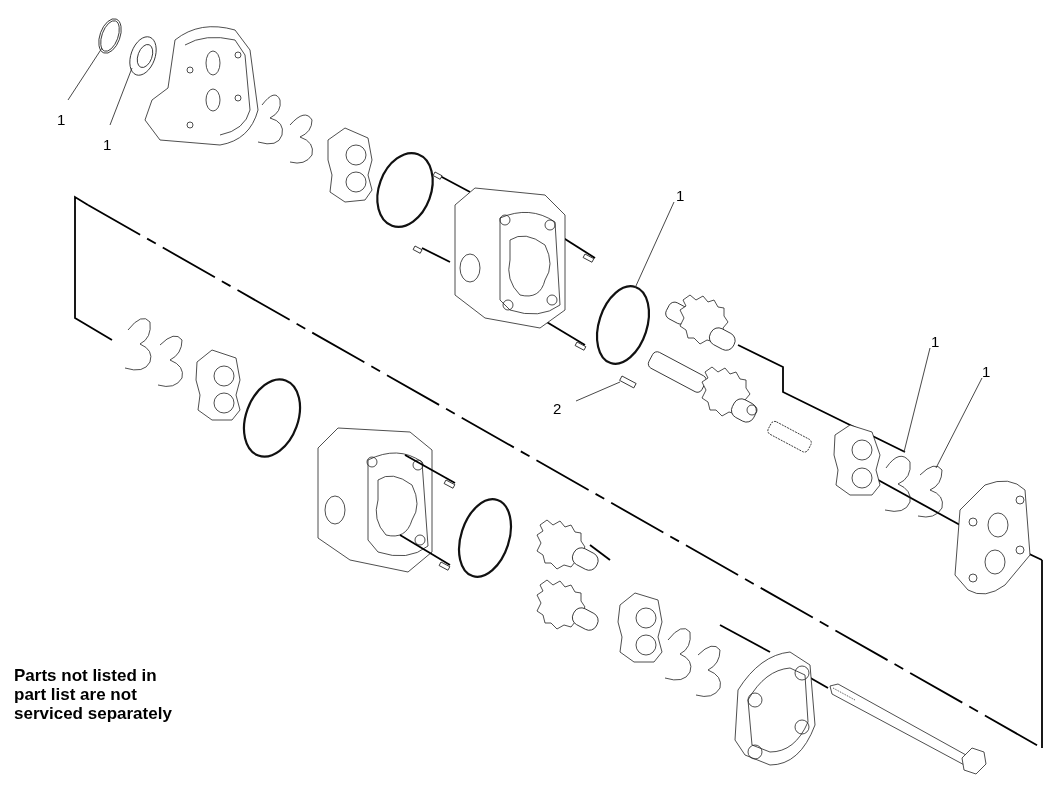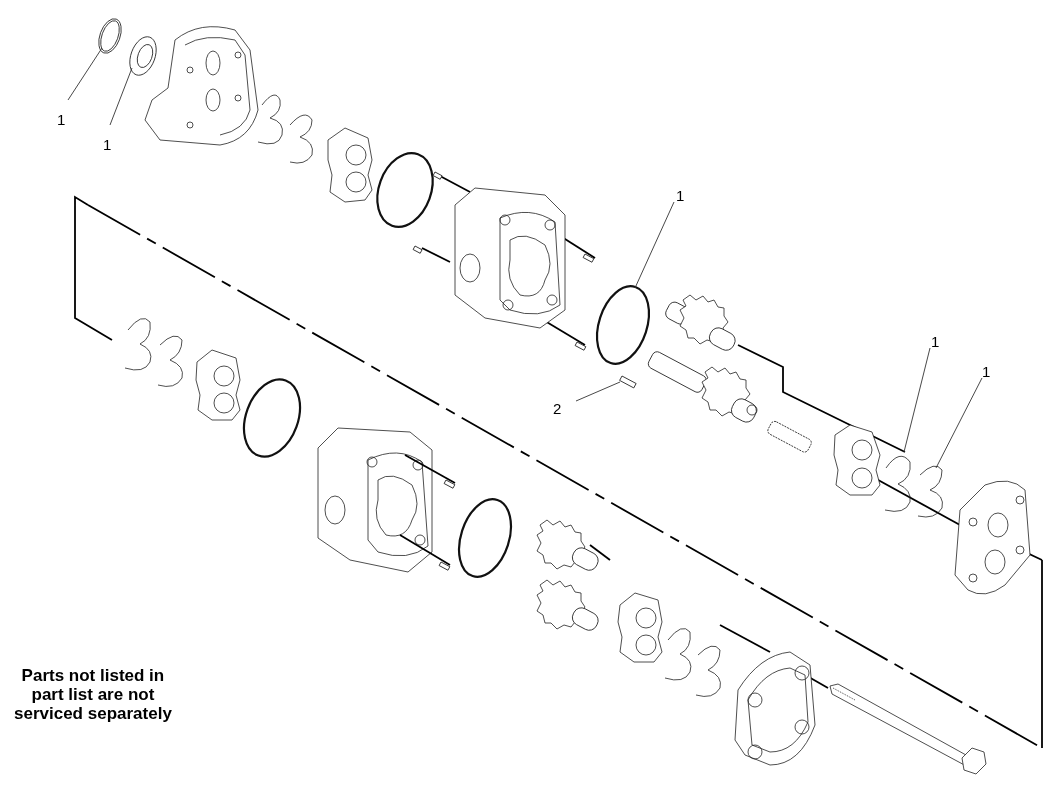--- a/index.html
+++ b/index.html
@@ -1,20 +1,20 @@
 <!DOCTYPE html>
 <html><head>
 <meta charset="utf-8">
 <style>
   html, body { margin: 0; padding: 0; background: #ffffff; }
   body { width: 1061px; height: 789px; position: relative; overflow: hidden; font-family: "Liberation Sans", sans-serif; }
   #diagram { position: absolute; left: 0; top: 0; width: 1061px; height: 789px; }
   .callout { position: absolute; font-family: "Liberation Sans", sans-serif; font-size: 15px; color: #000; line-height: 1; }
   .note { position: absolute; left: 14px; top: 666px; font-family: "Liberation Sans", sans-serif; font-weight: bold; font-size: 17px; line-height: 19px; color: #000; }
-  .note div { white-space: nowrap; text-align: center; }
+  .note div { white-space: nowrap; }
   svg .thin { stroke: #222; stroke-width: 0.8; fill: #fff; }
   svg .thinnf { stroke: #222; stroke-width: 0.8; fill: none; }
   svg .ring { stroke: #111; stroke-width: 2.2; fill: none; }
   svg .lead { stroke: #333; stroke-width: 0.9; fill: none; }
   svg .heavy { stroke: #000; stroke-width: 1.8; fill: none; }
   svg .dash { stroke: #000; stroke-width: 1.8; fill: none; stroke-dasharray: 60 8 10 8; }
 </style>
 </head>
 <body>
 

